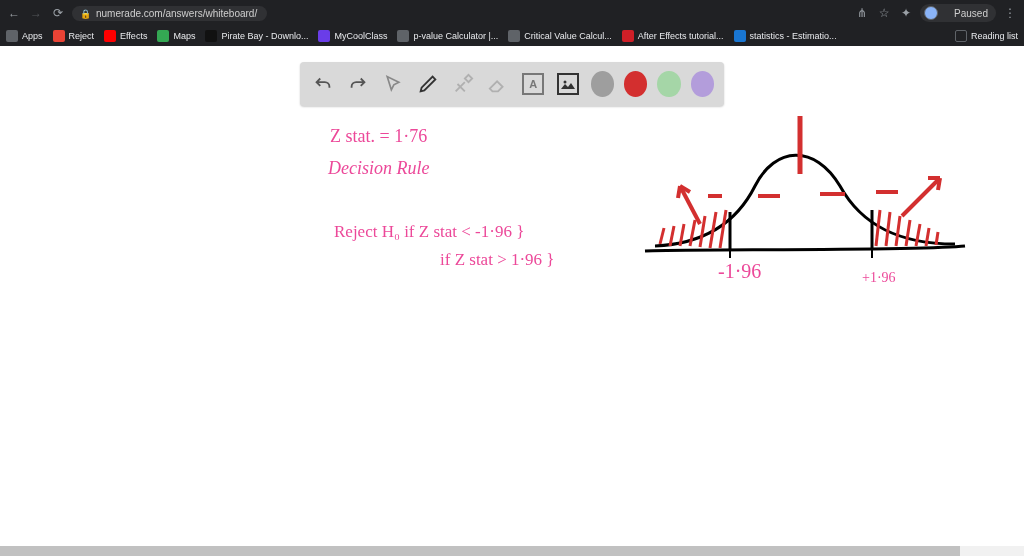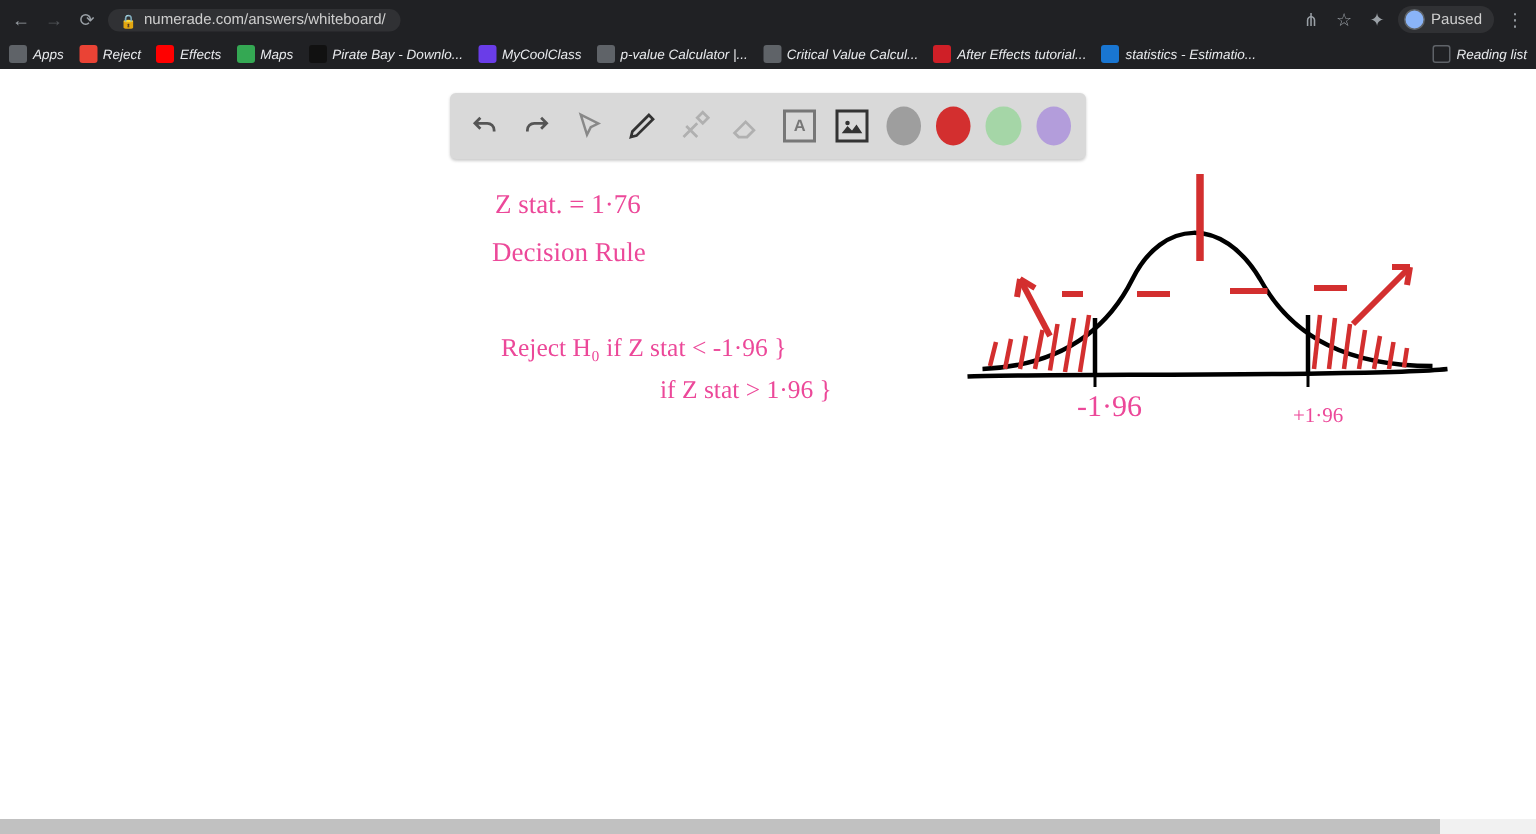--- a/index.html
+++ b/index.html
@@ -18,27 +18,27 @@
     padding: 0 6px; gap: 6px;
   }
   .navbtn { width: 16px; height: 16px; color: #9aa0a6; display: flex; align-items: center; justify-content: center; font-size: 12px; }
   .url {
     flex: 0 0 auto; background: #303134; color: #cfcfcf; border-radius: 12px;
     padding: 2px 10px 2px 24px; font-size: 10px; position: relative; min-width: 180px;
   }
   .url .lock { position: absolute; left: 8px; top: 3px; color: #9aa0a6; font-size: 9px; }
   .addr-spacer { flex: 1; }
   .rbtn { width: 16px; height: 16px; color: #9aa0a6; display: flex; align-items: center; justify-content: center; font-size: 12px; }
-  .profile-chip { display: flex; align-items: center; gap: 4px; background: #303134; border-radius: 10px; padding: 2px 8px 2px 4px; color: #cfcfcf; font-size: 10px; }
+  .profile-chip { display: flex; align-items: center; gap: 16px; background: #303134; border-radius: 10px; padding: 2px 8px 2px 4px; color: #cfcfcf; font-size: 10px; }
   .avatar { width: 14px; height: 14px; border-radius: 50%; background: #8ab4f8; border: 1px solid #5e6266; }
   .bookmarks {
     height: 20px; background: #202124; display: flex; align-items: center;
     padding: 0 6px; gap: 10px;
   }
-  .bk { display: flex; align-items: center; gap: 4px; color: #e8eaed; font-size: 9px; white-space: nowrap; font-style: italic; }
+  .bk { display: flex; align-items: center; gap: 4px; color: #e8eaed; font-size: 9px; white-space: nowrap; }
   .bk .fav { width: 12px; height: 12px; border-radius: 2px; display: inline-block; }
   .bk-spacer { flex: 1; }
   .fav-apps { background: #5f6368; }
   .fav-gmail { background: #ea4335; }
   .fav-yt { background: #ff0000; }
   .fav-maps { background: #34a853; }
   .fav-pb { background: #111; color: #ccc; font-size: 8px; text-align: center; }
   .fav-mcc { background: #6a3de8; }
   .fav-pv { background: #5f6368; }
   .fav-cv { background: #5f6368; }
@@ -63,21 +63,21 @@
   .swatch { width: 26px; height: 26px; border-radius: 50%; }
   .sw-grey { background: #9e9e9e; }
   .sw-red { background: #d32f2f; }
   .sw-green { background: #a5d6a7; }
   .sw-purple { background: #b39ddb; }
 
   
   .board { position: absolute; inset: 0; }
   .hand { position: absolute; font-family: 'Comic Sans MS', 'Segoe Script', cursive; color: #ec4899; }
   .w1 { left: 330px; top: 80px; font-size: 18px; }
-  .w2 { left: 328px; top: 112px; font-size: 18px; }
+  .w2 { left: 328px; top: 112px; font-size: 18px; font-style: italic; }
   .w3 { left: 334px; top: 160px; font-size: 17px; margin-top: 16px; }
   .w3b{ left: 440px; top: 204px; font-size: 17px; }
   .x1 { left: 718px; top: 214px; font-size: 20px; }
   .x2 { left: 862px; top: 224px; font-size: 14px; }
   .curve { position: absolute; left: 640px; top: 70px; }
 </style>
 </head>
 <body>
 
 <div class="browser-chrome">

